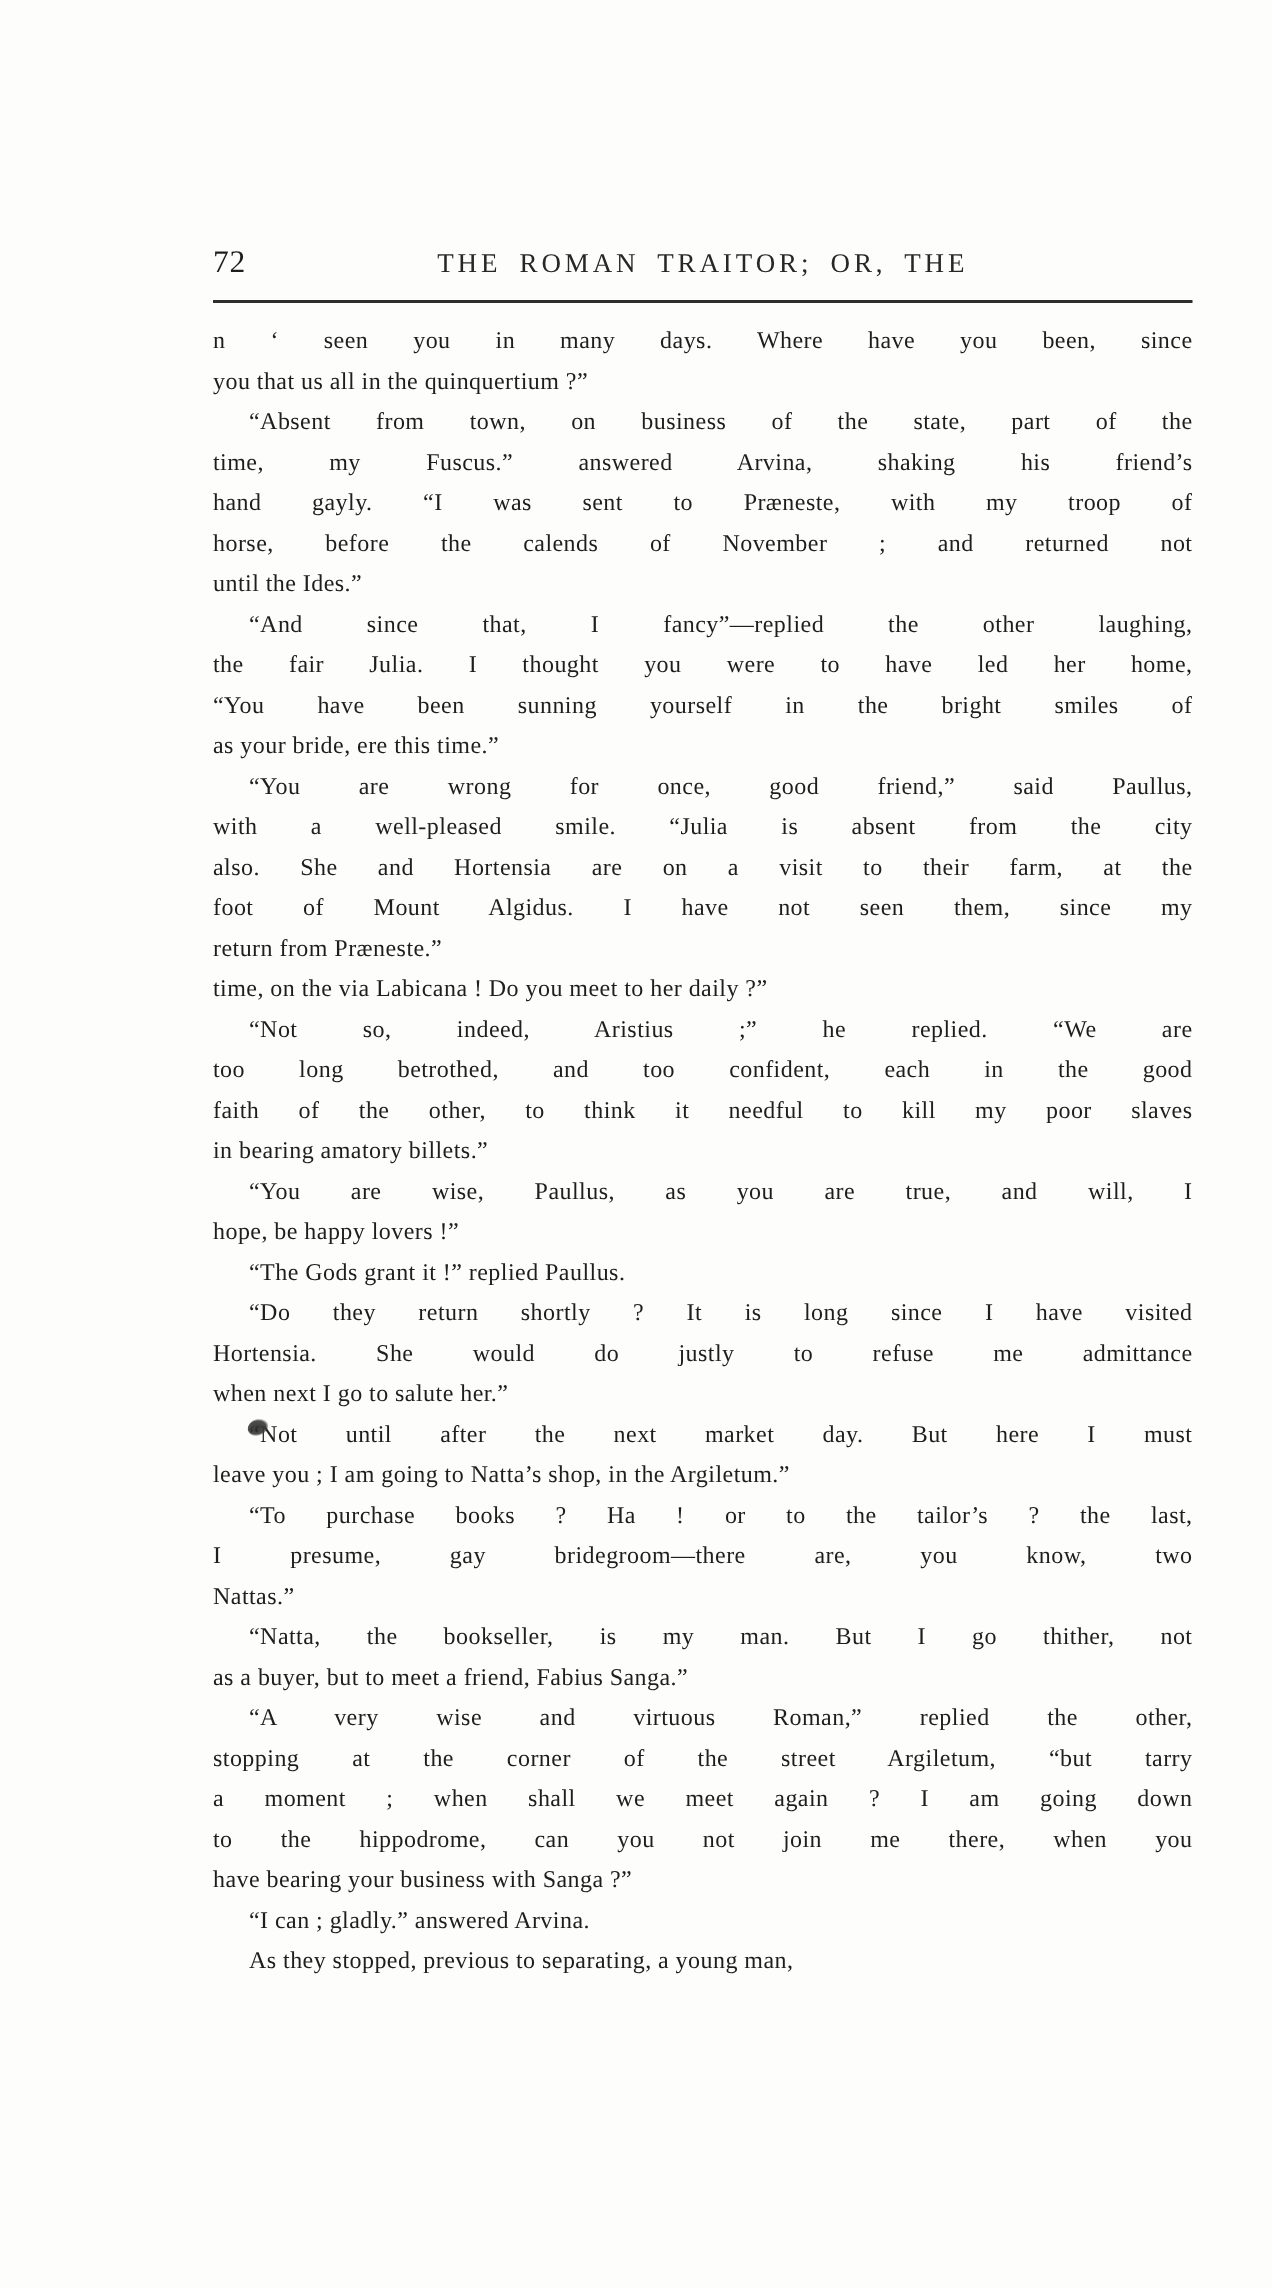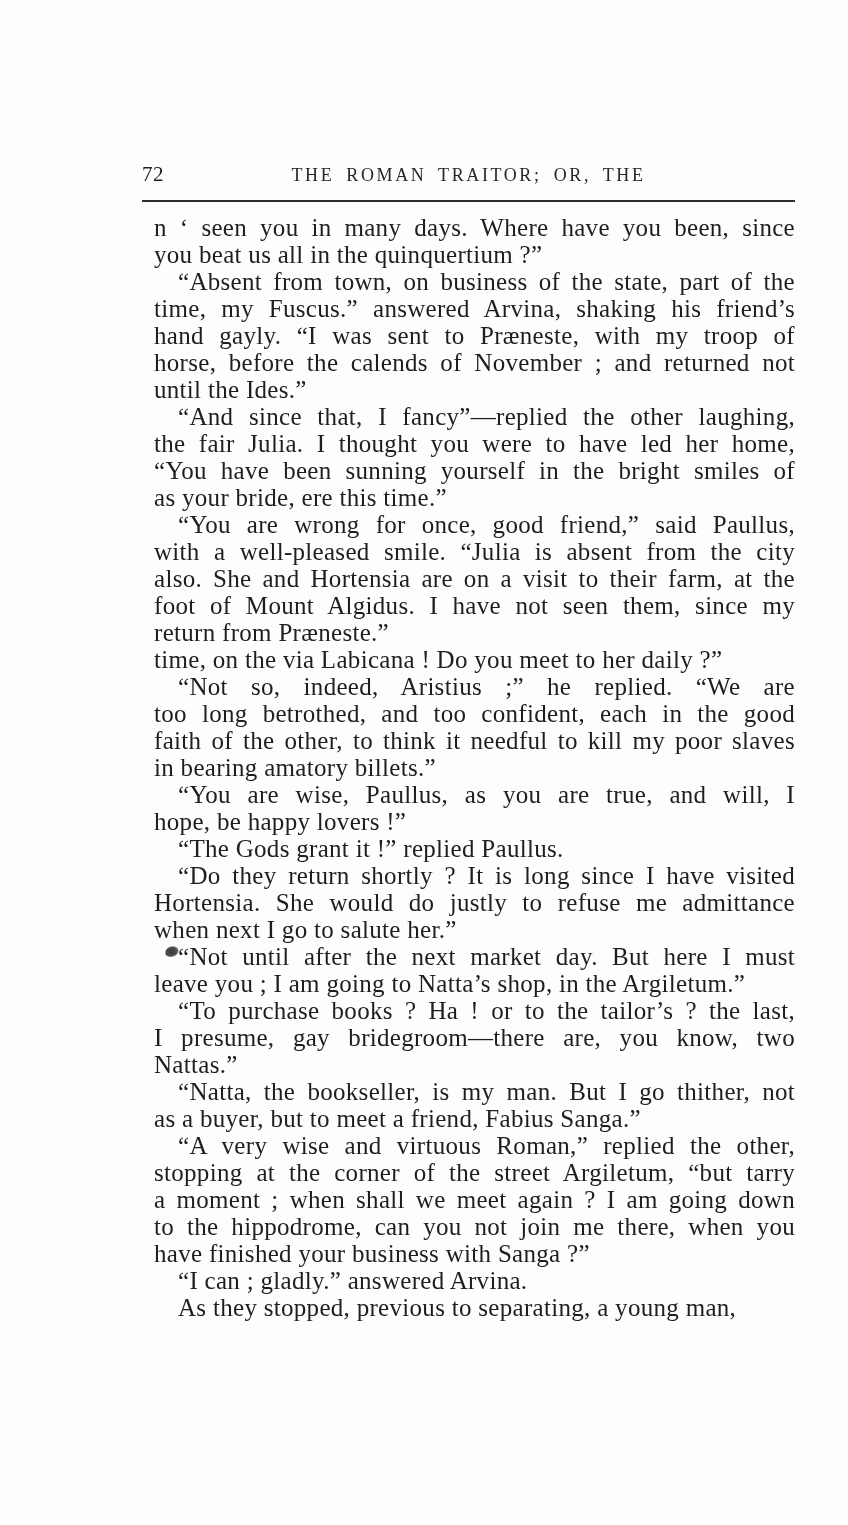--- a/index.html
+++ b/index.html
@@ -50,27 +50,26 @@
     border-top: 2px solid #2e2e2e;
   }
   .page-body {
     position: absolute;
     top: 214px;
     left: 142px;
     width: 653px;
   }
   .para { margin: 0; padding: 0; }
   .line {
-    font-size: 25px;
+    font-size: 16px;
     line-height: 27px;
     letter-spacing: 0.3px;
     text-align: justify;
     text-align-last: justify;
     color: var(--ink, #1e1e1e);
-    margin-left: 12px;
   }
   .line.final { text-align-last: auto; }
   .line.indent { text-indent: 24px; }
   .ink-smudge {
     position: absolute;
     left: 165px;
     top: 946px;
     width: 14px;
     height: 11px;
     background: radial-gradient(ellipse at 45% 50%, #262626 0%, #3a3a3a 55%, transparent 75%);
@@ -87,21 +86,21 @@
   <div class="page-header">
     <span class="page-num">72</span>
     <span class="running-head">THE ROMAN TRAITOR; OR, THE</span>
   </div>
 
   <div class="rule"></div>
 
   <div class="page-body">
       <div class="para">
         <div class="line">n ‘ seen you in many days.  Where have you been, since</div>
-        <div class="line final">you beat us all in the quinquertium ?”</div>
+        <div class="line final">you that us all in the quinquertium ?”</div>
       </div>
       <div class="para">
         <div class="line indent">“Absent from town, on business of the state, part of the</div>
         <div class="line">time, my Fuscus.” answered Arvina, shaking his friend’s</div>
         <div class="line">hand gayly.  “I was sent to Præneste, with my troop of</div>
         <div class="line">horse, before the calends of November ; and returned not</div>
         <div class="line final">until the Ides.”</div>
       </div>
       <div class="para">
         <div class="line indent">“And since that, I fancy”—replied the other laughing,</div>
@@ -148,21 +147,21 @@
       </div>
       <div class="para">
         <div class="line indent">“Natta, the bookseller, is my man.  But I go thither, not</div>
         <div class="line final">as a buyer, but to meet a friend, Fabius Sanga.”</div>
       </div>
       <div class="para">
         <div class="line indent">“A very wise and virtuous Roman,” replied the other,</div>
         <div class="line">stopping at the corner of the street Argiletum, “but tarry</div>
         <div class="line">a moment ; when shall we meet again ?  I am going down</div>
         <div class="line">to the hippodrome, can you not join me there, when you</div>
-        <div class="line final">have finished your business with Sanga ?”</div>
+        <div class="line final">have bearing your business with Sanga ?”</div>
       </div>
       <div class="para">
         <div class="line final indent">“I can ;  gladly.” answered Arvina.</div>
       </div>
       <div class="para">
         <div class="line final indent">As they stopped, previous to separating, a young man,</div>
       </div>
     </div>
 
   <div class="ink-smudge"></div>

